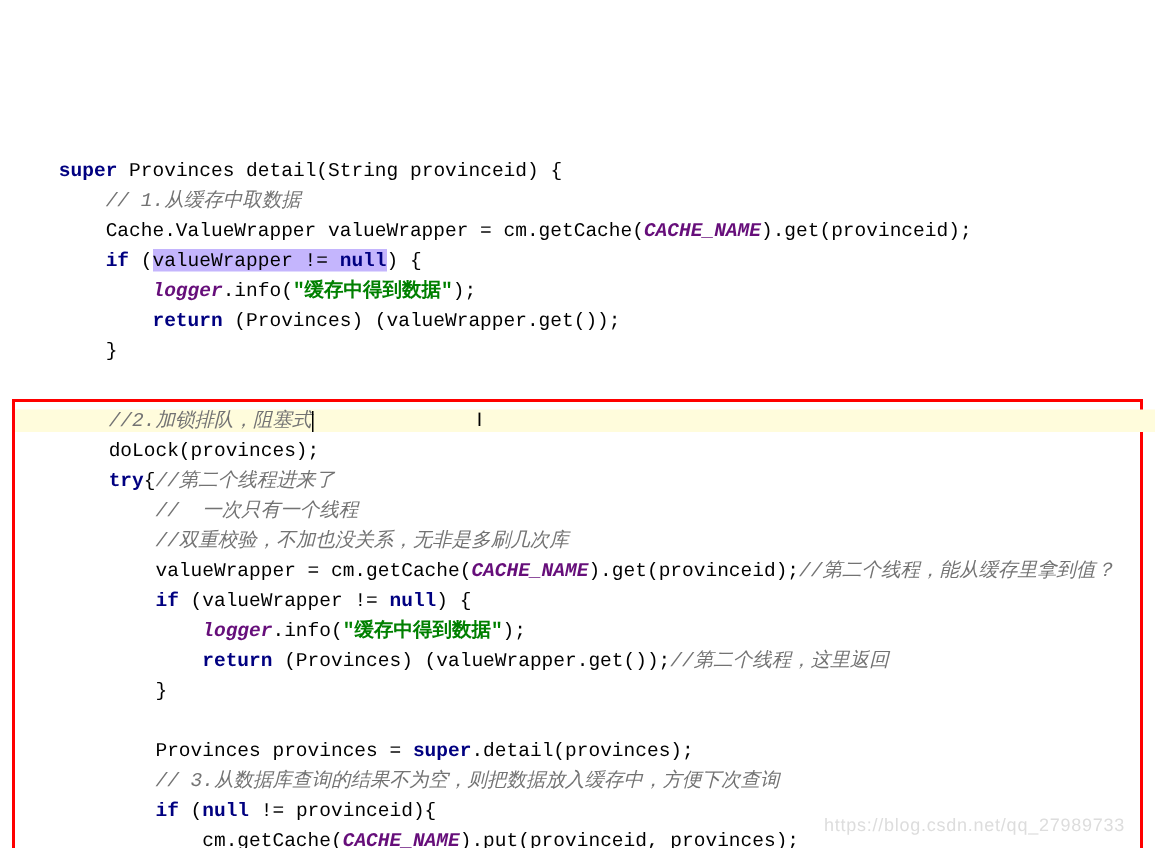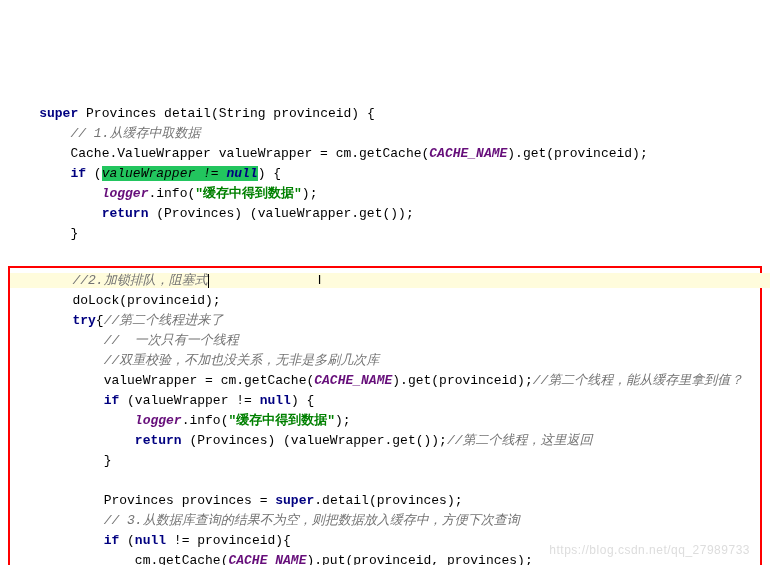--- a/index.html
+++ b/index.html
@@ -11,21 +11,21 @@
     padding: 4px 8px;
     color: #000000;
     white-space: pre;
     width: 770px;
   }
   .kw { color: #000080; font-weight: bold; }
   .comment { color: #737373; font-style: italic; }
   .str { color: #008000; font-weight: bold; }
   .param { color: #660e7a; font-style: italic; font-weight: bold; }
   .bold { font-weight: bold; }
-  .highlight { background: #22c55e; font-style: italic; }
+  .highlight { background: #c4b5fd; }
   .highlight-yellow { background: #fffcdc; }
   .underline { }
   .redbox {
     border: 2px solid #ff0000;
     margin-top: 2px;
     padding: 2px 0;
   }
   .cursor {
     display: inline-block;
     width: 1px;
@@ -57,21 +57,21 @@
 <div>
 <span>    <span class="kw">super</span> <span>Provinces</span> <span class="underline">detail</span>(<span>String</span> <span class="underline">provinceid</span>) {</span>
 <span>        <span class="comment">// 1.从缓存中取数据</span></span>
 <span>        <span>Cache.ValueWrapper valueWrapper = cm.getCache(</span><span class="param bold">CACHE_NAME</span><span>).get(provinceid);</span></span>
 <span>        <span class="kw">if</span><span> (</span><span class="highlight"><span>valueWrapper != </span><span class="kw">null</span></span><span>) {</span></span>
 <span>            <span class="param">logger</span><span>.info(</span><span class="str">"缓存中得到数据"</span><span>);</span></span>
 <span>            <span class="kw">return</span><span> (Provinces) (valueWrapper.get());</span></span>
 <span>        <span>}</span></span>
 <span> </span>
 <div class="redbox"><span class="highlight-yellow">        <span class="comment">//2.加锁排队，阻塞式</span><span class="cursor"></span>              <span class="ibeam">I</span>                                                            </span>
-<span>        <span>doLock(provinceid);</span></span>
+<span>        <span>doLock(provinces);</span></span>
 <span>        <span class="kw">try</span><span>{</span><span class="comment">//第二个线程进来了</span></span>
 <span>            <span class="comment">//  一次只有一个线程</span></span>
 <span>            <span class="comment">//双重校验，不加也没关系，无非是多刷几次库</span></span>
 <span>            <span>valueWrapper = cm.getCache(</span><span class="param bold">CACHE_NAME</span><span>).get(provinceid);</span><span class="comment">//第二个线程，能从缓存里拿到值？</span></span>
 <span>            <span class="kw">if</span><span> (valueWrapper != </span><span class="kw">null</span><span>) {</span></span>
 <span>                <span class="param">logger</span><span>.info(</span><span class="str">"缓存中得到数据"</span><span>);</span></span>
 <span>                <span class="kw">return</span><span> (Provinces) (valueWrapper.get());</span><span class="comment">//第二个线程，这里返回</span></span>
 <span>            <span>}</span></span>
 <span> </span>
 <span>            <span>Provinces provinces = </span><span class="kw">super</span><span>.detail(provinces);</span></span>

